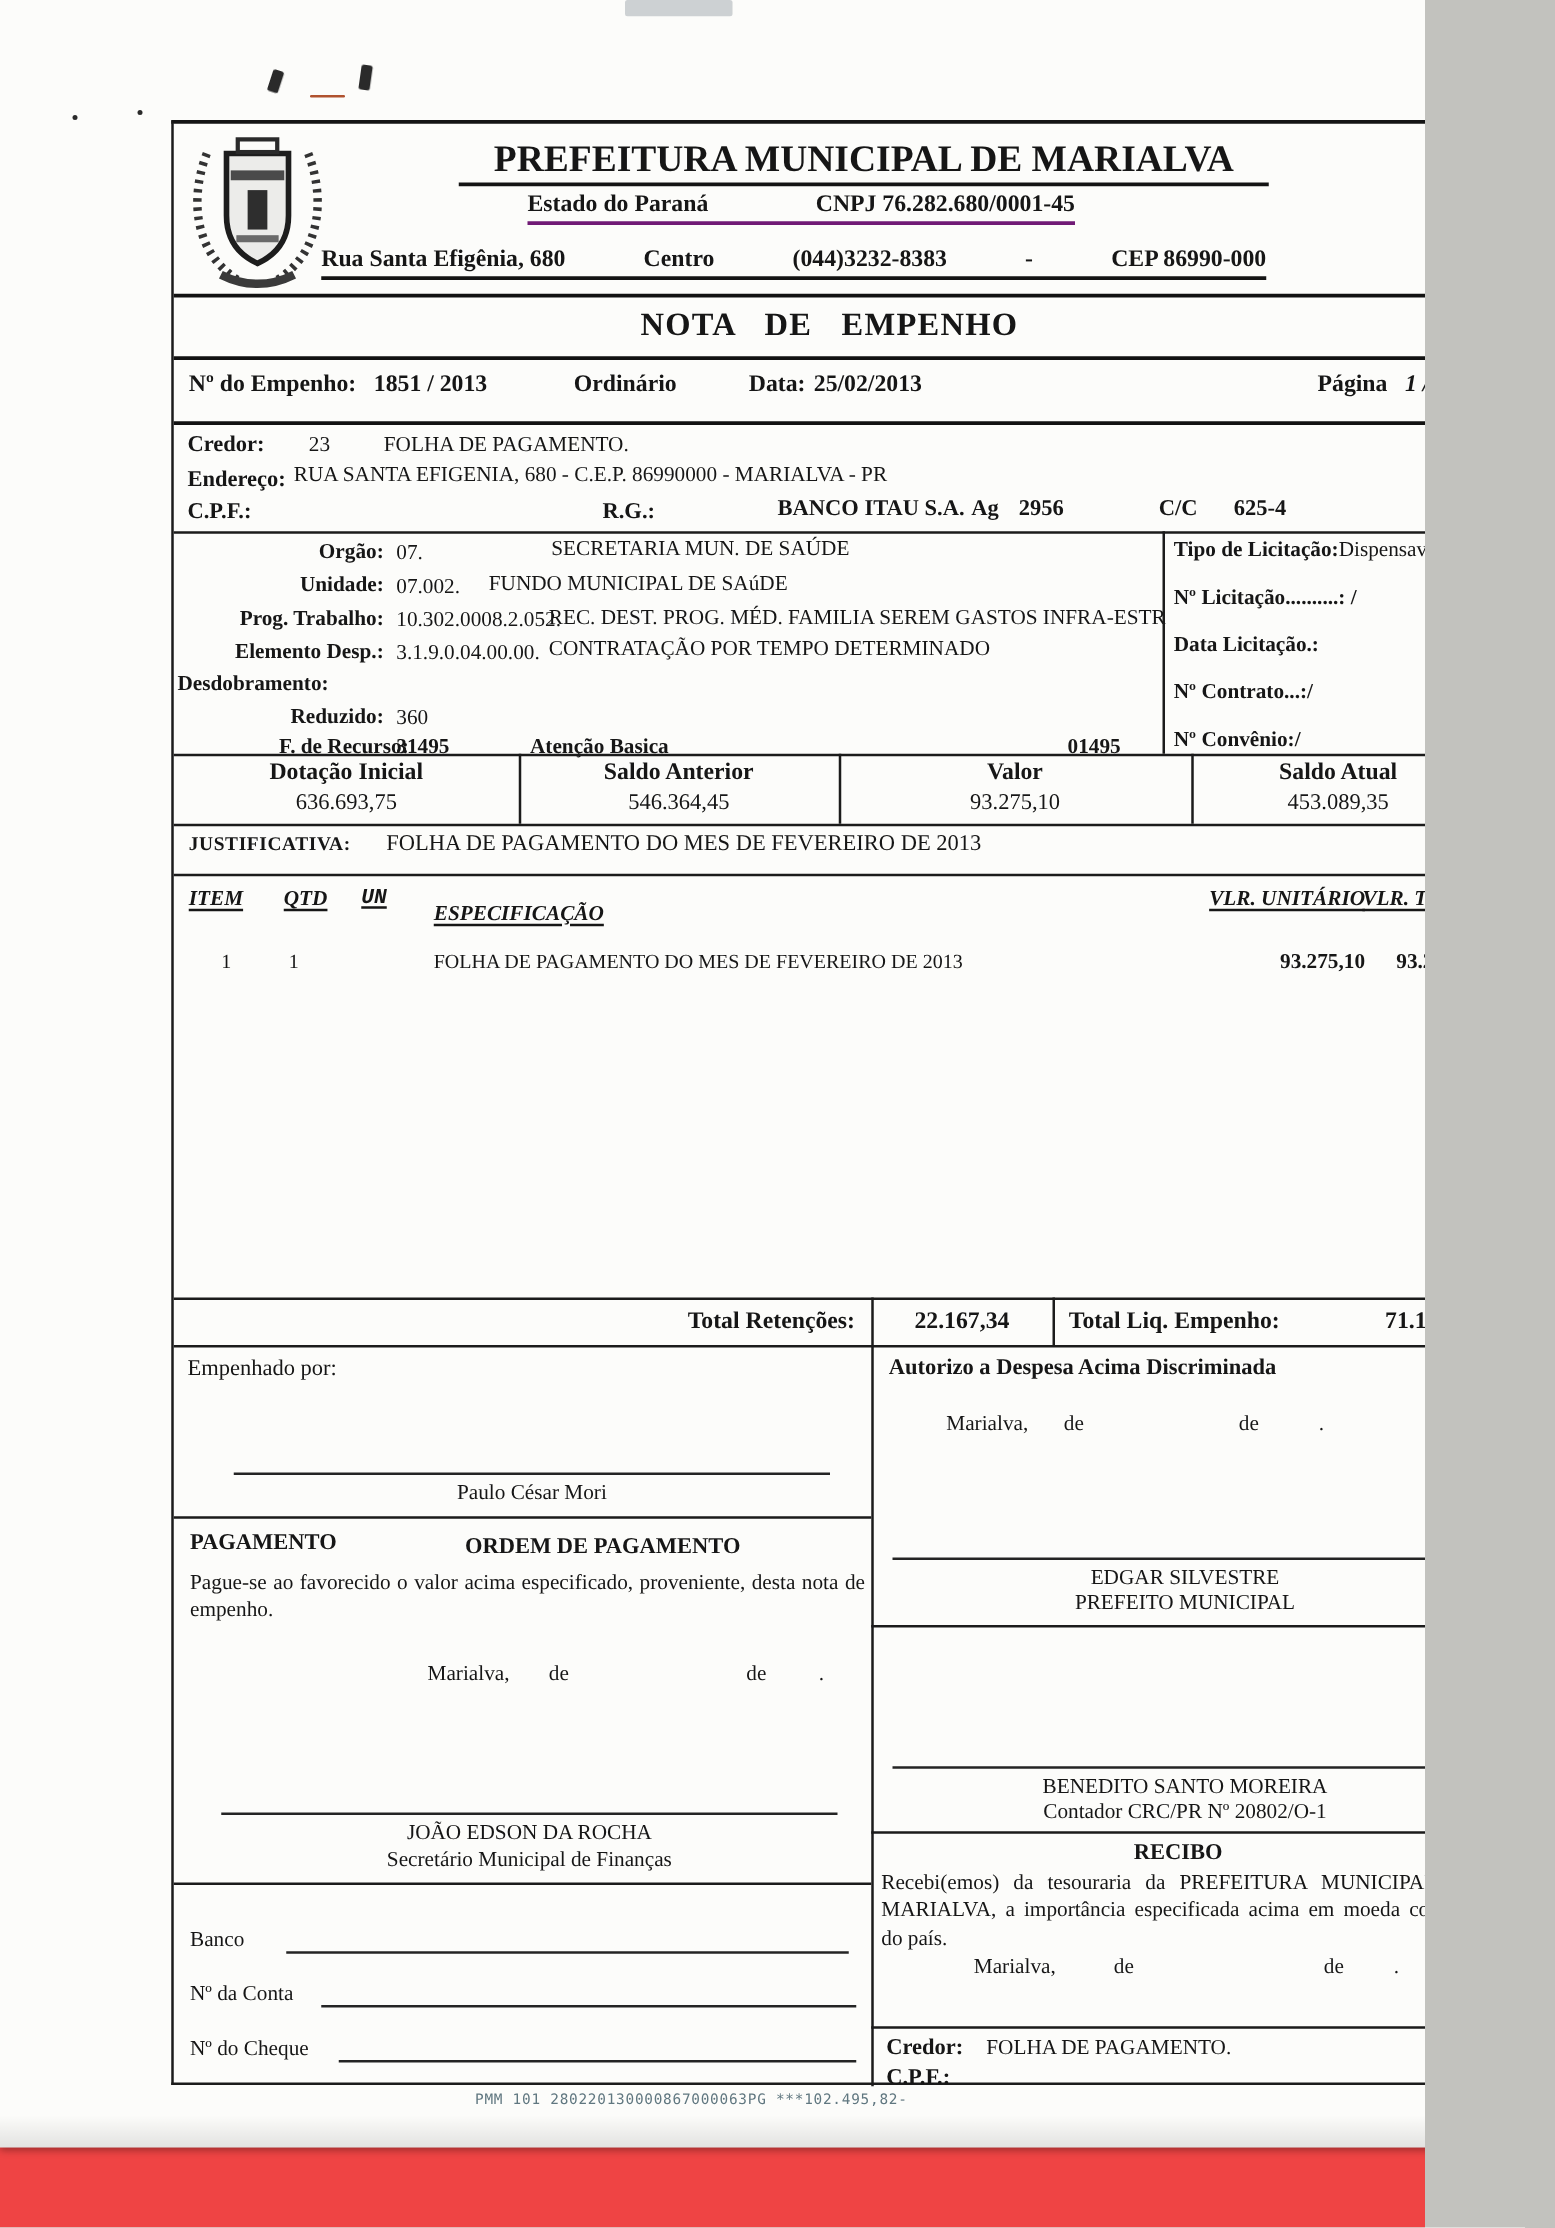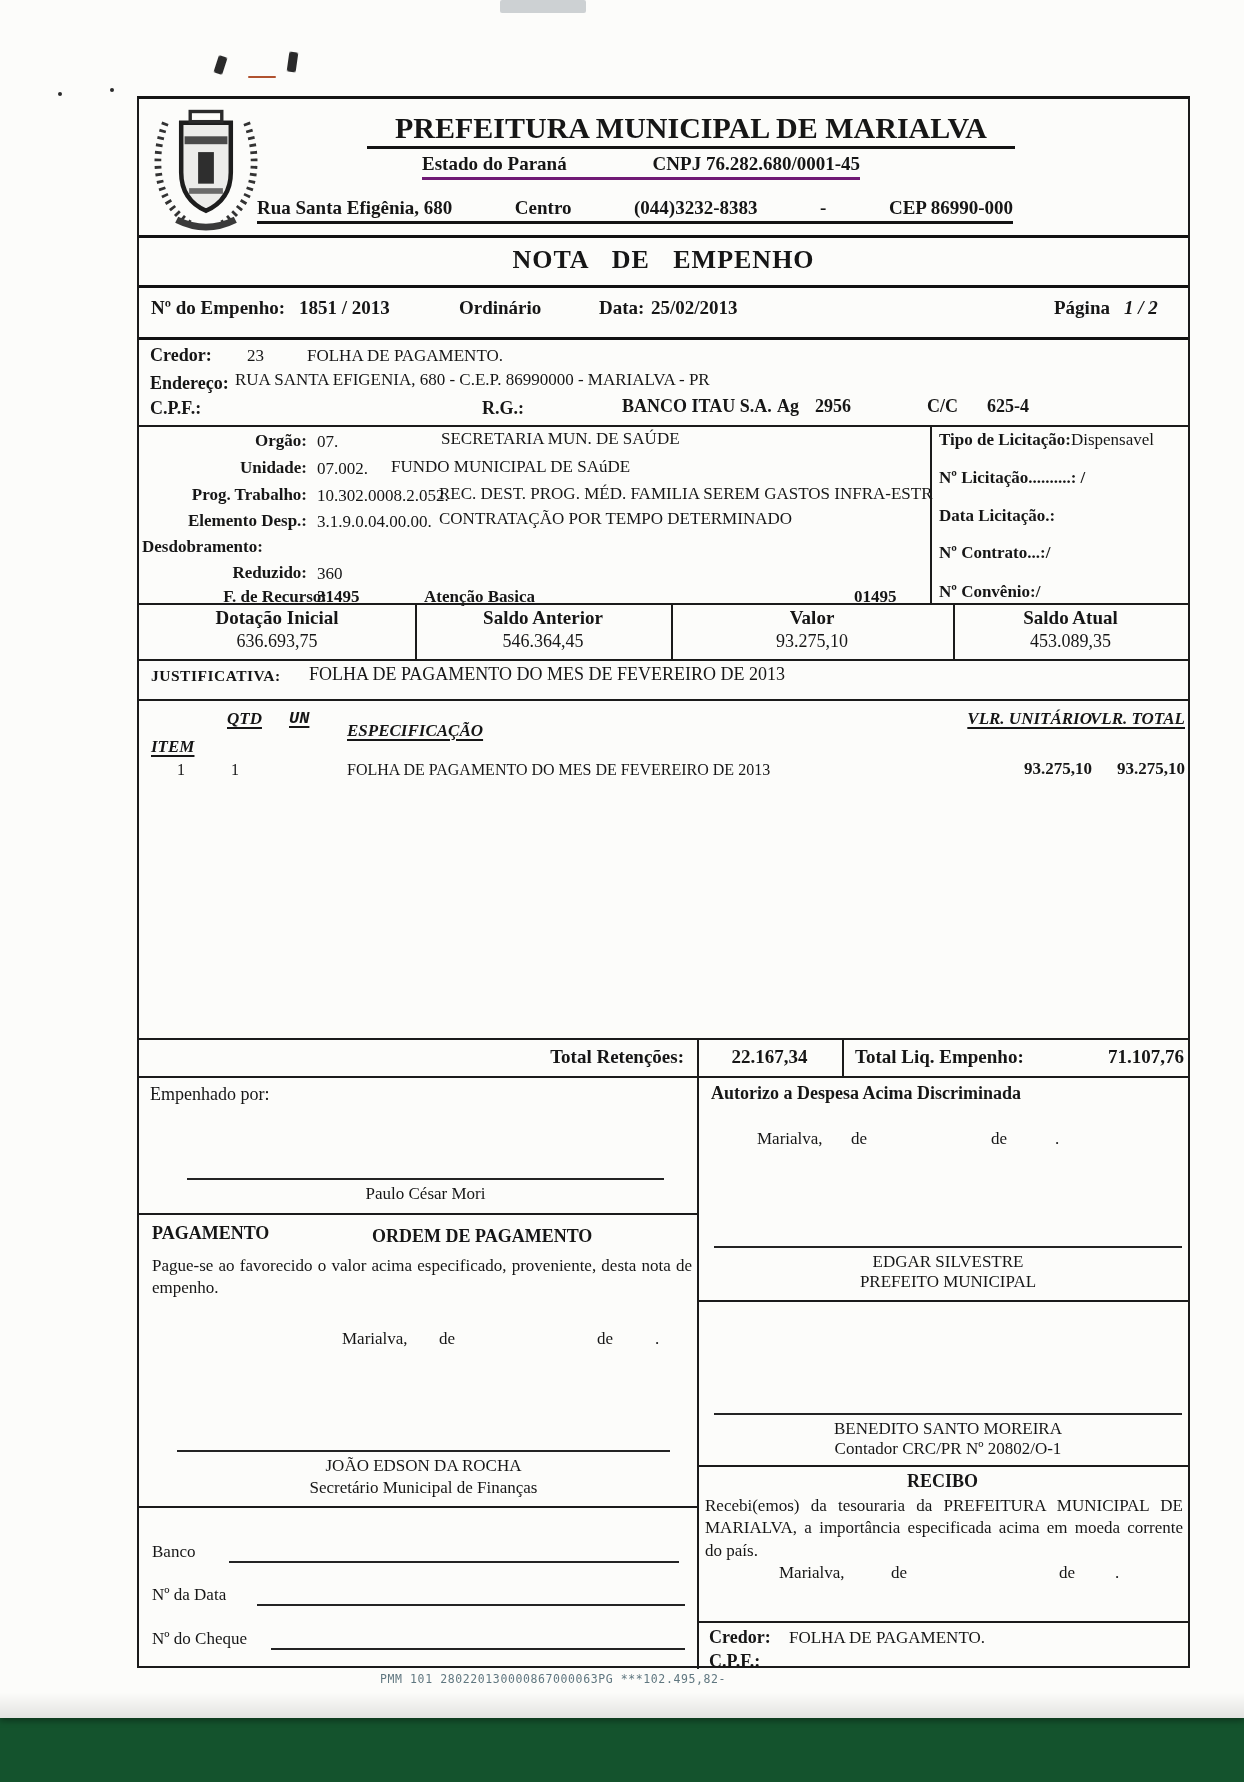--- a/index.html
+++ b/index.html
@@ -1,18 +1,18 @@
 <!DOCTYPE html>
 <html><head>
 <meta charset="utf-8">
 <style>
   html,body{margin:0;padding:0;}
   body{background:#c2c2be;font-family:"Liberation Serif","DejaVu Serif",serif;color:#161616;
        -webkit-font-smoothing:antialiased;}
-  .page{position:relative;width:1244px;height:1782px;background:#14532d;overflow:hidden;}
+  .page{position:relative;width:1140px;height:1782px;background:#ef4444;overflow:hidden;}
   .paper{position:absolute;left:0;top:0;width:1244px;height:1718px;background:#fcfcfa;
          box-shadow:0 3px 6px rgba(0,0,0,.35);}
   .paper::after{content:"";position:absolute;left:0;right:0;bottom:0;height:26px;
          background:linear-gradient(to bottom,rgba(0,0,0,0),rgba(0,0,0,.10));}
   .form{position:absolute;left:137px;top:96px;width:1053px;height:1572px;
         border:2px solid #1b1b1b;border-top:3px solid #151515;box-sizing:border-box;}
   .abs{position:absolute;white-space:nowrap;}
   .b{font-weight:bold;}
   .i{font-style:italic;}
   .u{text-decoration:underline;text-decoration-thickness:2px;text-underline-offset:3px;}
@@ -148,21 +148,21 @@
       <div class="abs b fs19 ctr" style="left:532px;top:508px;width:282px;">Valor</div>
       <div class="abs fs18 ctr" style="left:532px;top:532px;width:282px;">93.275,10</div>
       <div class="abs b fs19 ctr" style="left:814px;top:508px;width:235px;">Saldo Atual</div>
       <div class="abs fs18 ctr" style="left:814px;top:532px;width:235px;">453.089,35</div>
       <div class="hline" style="left:0;right:0;top:560px;"></div>
 
       <span class="abs b fs15" style="left:12px;top:568px;letter-spacing:.5px;">JUSTIFICATIVA:</span>
       <span class="abs fs18" style="left:170px;top:565px;">FOLHA DE PAGAMENTO DO MES DE FEVEREIRO DE 2013</span>
       <div class="hline" style="left:0;right:0;top:600px;"></div>
 
-      <span class="abs b i u fs17" style="left:12px;top:638px;">ITEM</span>
+      <span class="abs b i u fs17" style="left:12px;top:610px;">ITEM</span>
       <span class="abs b i u fs17" style="left:88px;top:610px;">QTD</span>
       <span class="abs b i u fs17" style="left:150px;top:610px;font-family:Liberation Mono, monospace;">UN</span>
       <span class="abs b i u fs17" style="left:208px;top:610px;margin-top:12px;">ESPECIFICAÇÃO</span>
       <div class="abs rt" style="left:700px;top:610px;width:253px;"><span class="b i u fs17">VLR. UNITÁRIO</span></div>
       <div class="abs rt" style="left:900px;top:610px;width:146px;"><span class="b i u fs17">VLR. TOTAL</span></div>
 
       <div>
         <span class="abs fs16" style="left:38px;top:662px;">1</span>
         <span class="abs fs16" style="left:92px;top:662px;">1</span>
         <span class="abs fs16" style="left:152px;top:662px;"></span>
@@ -196,21 +196,21 @@
       <span class="abs fs17" style="left:458px;top:1230px;">de</span>
       <span class="abs fs17" style="left:516px;top:1230px;">.</span>
 
       <div class="sigline" style="left:38px;top:1351px;width:493px;"></div>
       <div class="abs ctr fs17" style="left:38px;top:1357px;width:493px;">JOÃO EDSON DA ROCHA</div>
       <div class="abs ctr fs17" style="left:38px;top:1379px;width:493px;">Secretário Municipal de Finanças</div>
       <div class="hline" style="left:0;width:558px;top:1407px;"></div>
 
       <span class="abs fs17" style="left:13px;top:1443px;">Banco</span>
       <div class="sigline" style="left:90px;top:1462px;width:450px;"></div>
-      <span class="abs fs17" style="left:13px;top:1486px;">Nº da Data</span>
+      <span class="abs fs17" style="left:13px;top:1486px;">Nº da Conta</span>
       <div class="sigline" style="left:118px;top:1505px;width:428px;"></div>
       <span class="abs fs17" style="left:13px;top:1530px;">Nº do Cheque</span>
       <div class="sigline" style="left:132px;top:1549px;width:414px;"></div>
 
       <span class="abs b fs18" style="left:572px;top:984px;">Autorizo a Despesa Acima Discriminada</span>
       <span class="abs fs17" style="left:618px;top:1030px;">Marialva,</span>
       <span class="abs fs17" style="left:712px;top:1030px;">de</span>
       <span class="abs fs17" style="left:852px;top:1030px;">de</span>
       <span class="abs fs17" style="left:916px;top:1030px;">.</span>
       <div class="sigline" style="left:575px;top:1147px;width:468px;"></div>

